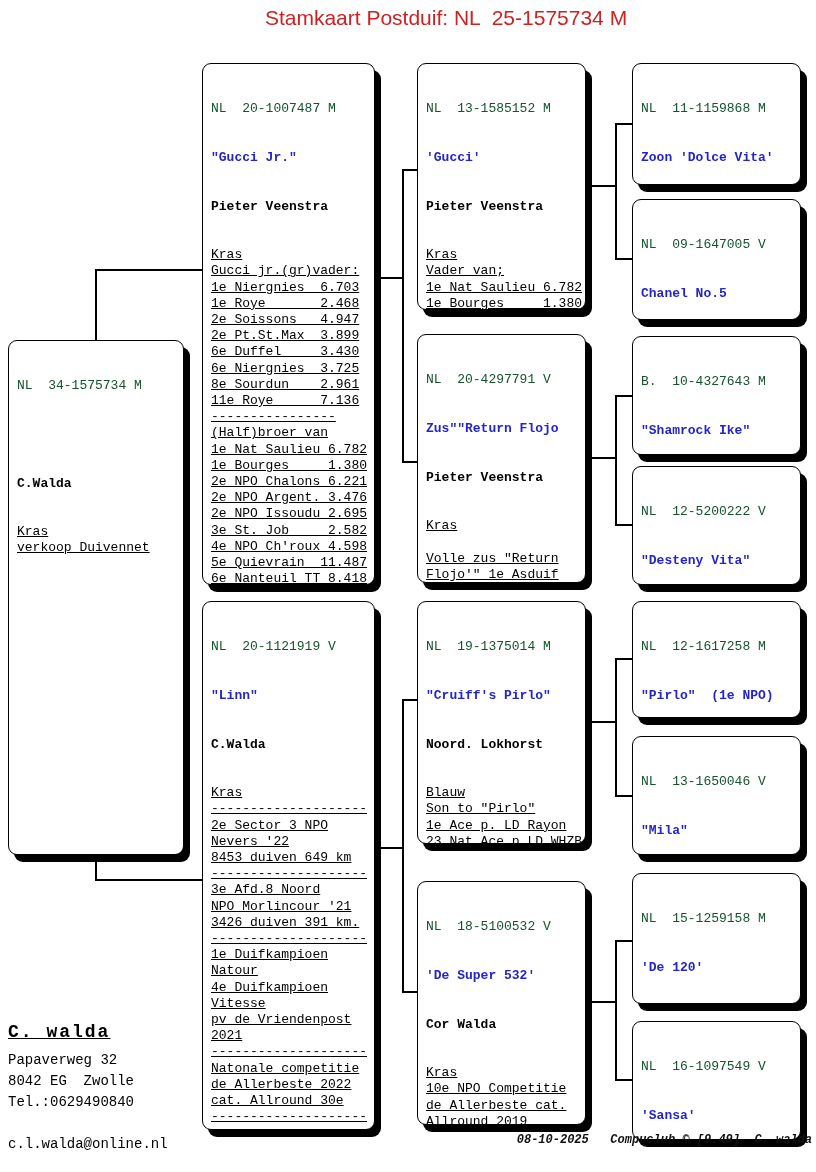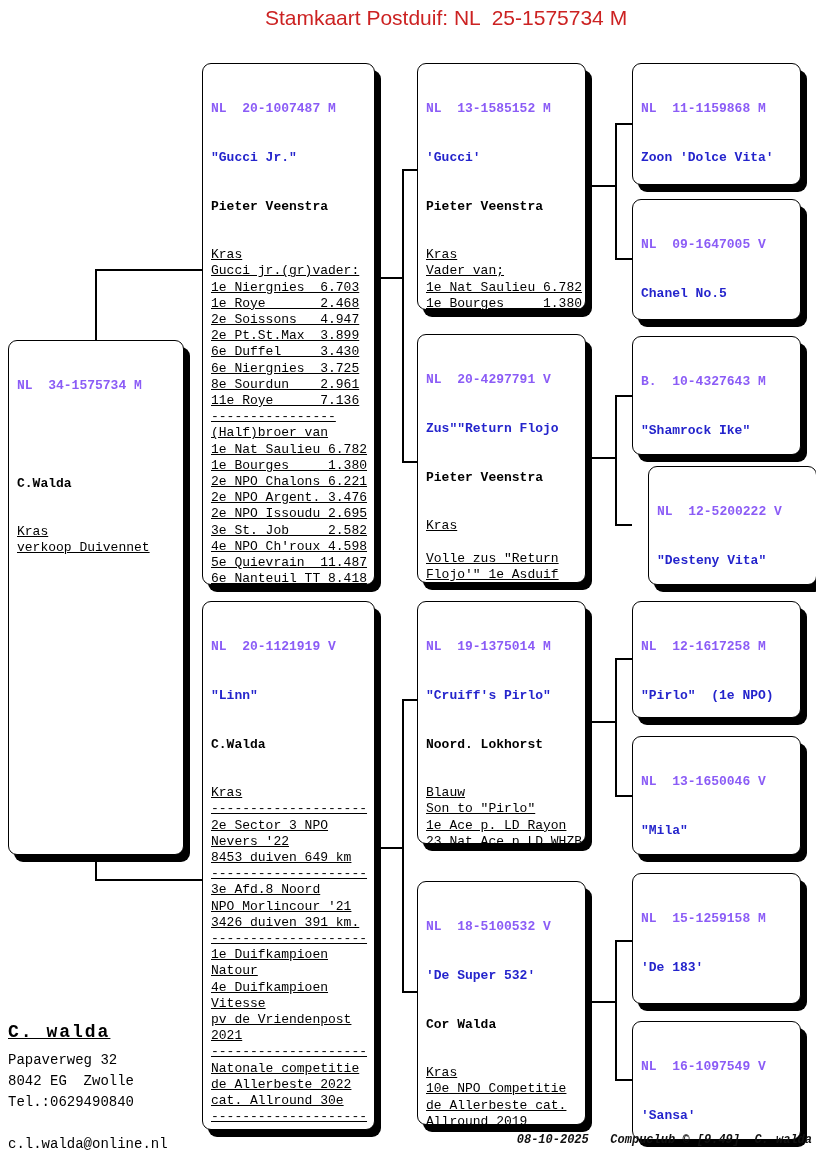--- a/index.html
+++ b/index.html
@@ -29,36 +29,36 @@
     background:#ffffff;
     border:1.5px solid #000;
     border-radius:9px;
     box-shadow:6px 7px 0 #000;
     padding:5px 4px 0 8px;
     box-sizing:border-box;
     overflow:hidden;
     font-size:13px;line-height:16.2px;
     white-space:pre;
   }
-  .pbox .ring{color:#8b5cf6;font-weight:bold;min-height:16.2px;}
+  .pbox .ring{color:#14532d;font-weight:normal;min-height:16.2px;}
   .pbox .bname{color:#2424cc;font-weight:bold;min-height:16.2px;}
   .pbox .owner{color:#000;font-weight:bold;min-height:16.2px;}
   .pbox pre{margin:0;font:inherit;color:#000;text-decoration:underline;}
 
   .pos-subject{left:8px;  top:340px; width:176px;height:515px;}
   .pos-father {left:202px;top:63px;  width:173px;height:522px;}
   .pos-mother {left:202px;top:601px; width:173px;height:529px;}
   .pos-gf1{left:417px;top:63px; width:169px;height:247px;}
   .pos-gm1{left:417px;top:334px;width:169px;height:249px;}
   .pos-gf2{left:417px;top:601px;width:169px;height:243px;}
   .pos-gm2{left:417px;top:881px;width:169px;height:244px;}
   .pos-ggf1{left:632px;top:63px;  width:169px;height:122px;}
   .pos-ggm1{left:632px;top:199px; width:169px;height:121px;}
   .pos-ggf2{left:632px;top:336px; width:169px;height:119px;}
-  .pos-ggm2{left:648px;top:466px; width:169px;height:119px;}
+  .pos-ggm2{left:632px;top:466px; width:169px;height:119px;}
   .pos-ggf3{left:632px;top:601px; width:169px;height:117px;}
   .pos-ggm3{left:632px;top:736px; width:169px;height:119px;}
   .pos-ggf4{left:632px;top:873px; width:169px;height:131px;}
   .pos-ggm4{left:632px;top:1021px;width:169px;height:119px;}
 
   
   .hline,.vline{position:absolute;background:#000;}
   .hline{height:2px;}
   .vline{width:2px;}
 
@@ -258,21 +258,21 @@
 
   <div class="pbox pos-ggm3">
     <div class="ring">NL  13-1650046 V</div>
     <div class="bname">"Mila"</div>
     
     
   </div>
 
   <div class="pbox pos-ggf4">
     <div class="ring">NL  15-1259158 M</div>
-    <div class="bname">'De 183'</div>
+    <div class="bname">'De 120'</div>
     
     
   </div>
 
   <div class="pbox pos-ggm4">
     <div class="ring">NL  16-1097549 V</div>
     <div class="bname">'Sansa'</div>
     
     
   </div>

